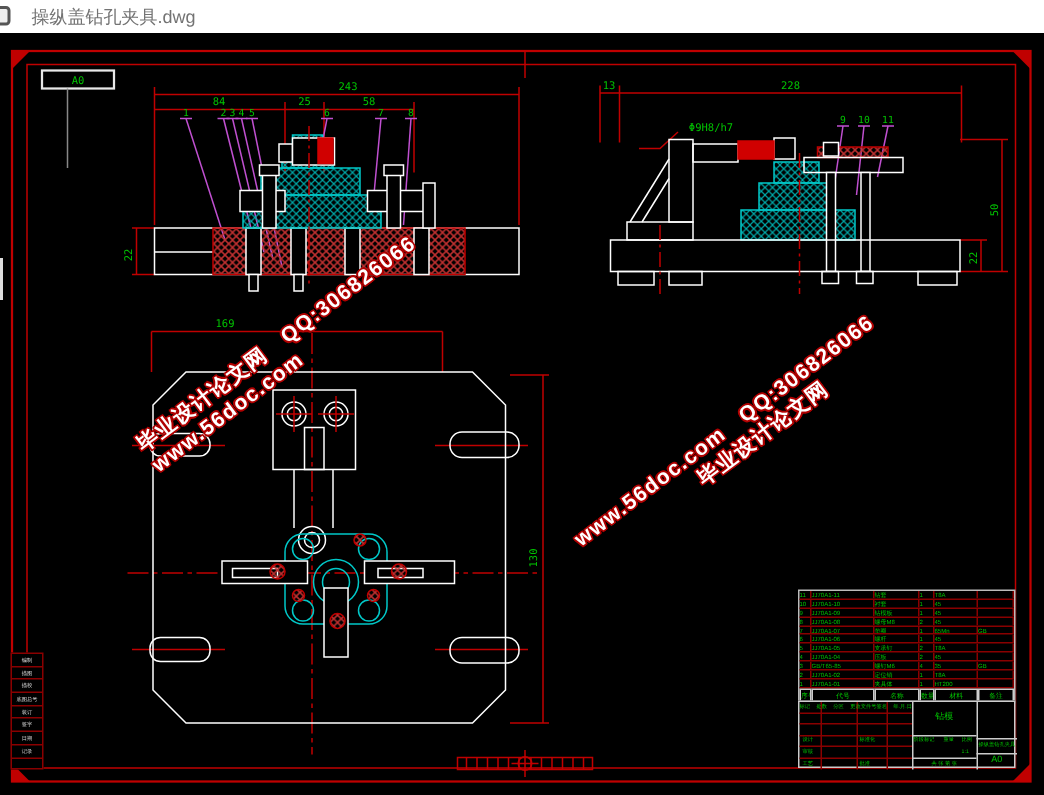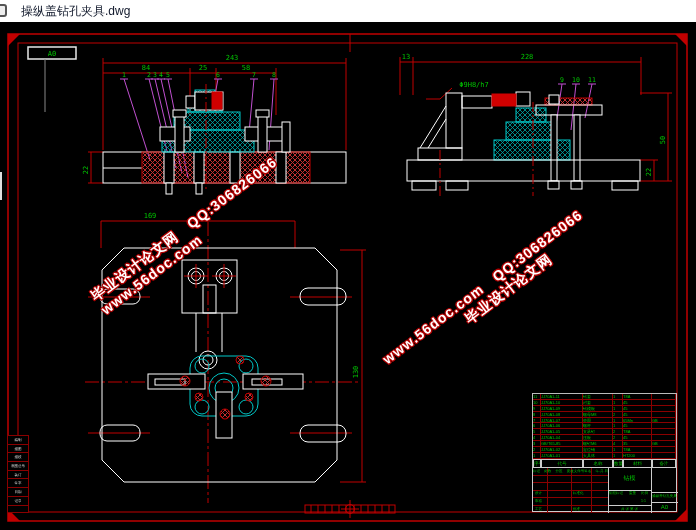--- a/index.html
+++ b/index.html
@@ -1,17 +1,17 @@
 <!DOCTYPE html>
 <html><head>
 <meta charset="utf-8">
 <style>
   html,body{margin:0;padding:0;background:#000;}
   body{width:696px;height:530px;position:relative;overflow:hidden;font-family:"Liberation Sans",sans-serif;}
-  .titlebar{position:absolute;top:0;left:0;width:696px;height:22px;background:#ffffff;color:#0f172a;}
+  .titlebar{position:absolute;top:0;left:0;width:696px;height:22px;background:#ffffff;color:#737373;}
   .titlebar .title{position:absolute;left:21px;top:0;line-height:22px;font-size:12px;}
   .doc-icon{position:absolute;left:-5px;top:4px;width:12px;height:13px;border:2px solid #555;border-radius:3px;background:#eee;}
   .canvas{position:absolute;top:22px;left:0;width:593px;height:508px;background:#000;}
   svg{position:absolute;top:0;left:0;}
   svg text{font-family:"DejaVu Sans Mono","Liberation Mono",monospace;fill:#00c400;}
   .wm{position:absolute;transform:rotate(-37deg);color:#fff;font-weight:bold;font-size:14px;
       letter-spacing:1px;white-space:nowrap;line-height:17px;
       text-shadow:-1px 0 #b00000,1px 0 #b00000,0 -1px #b00000,0 1px #b00000,
                   -1px -1px #b00000,1px 1px #b00000,1px -1px #b00000,-1px 1px #b00000;}
   .wm1{left:75px;top:197px;}

